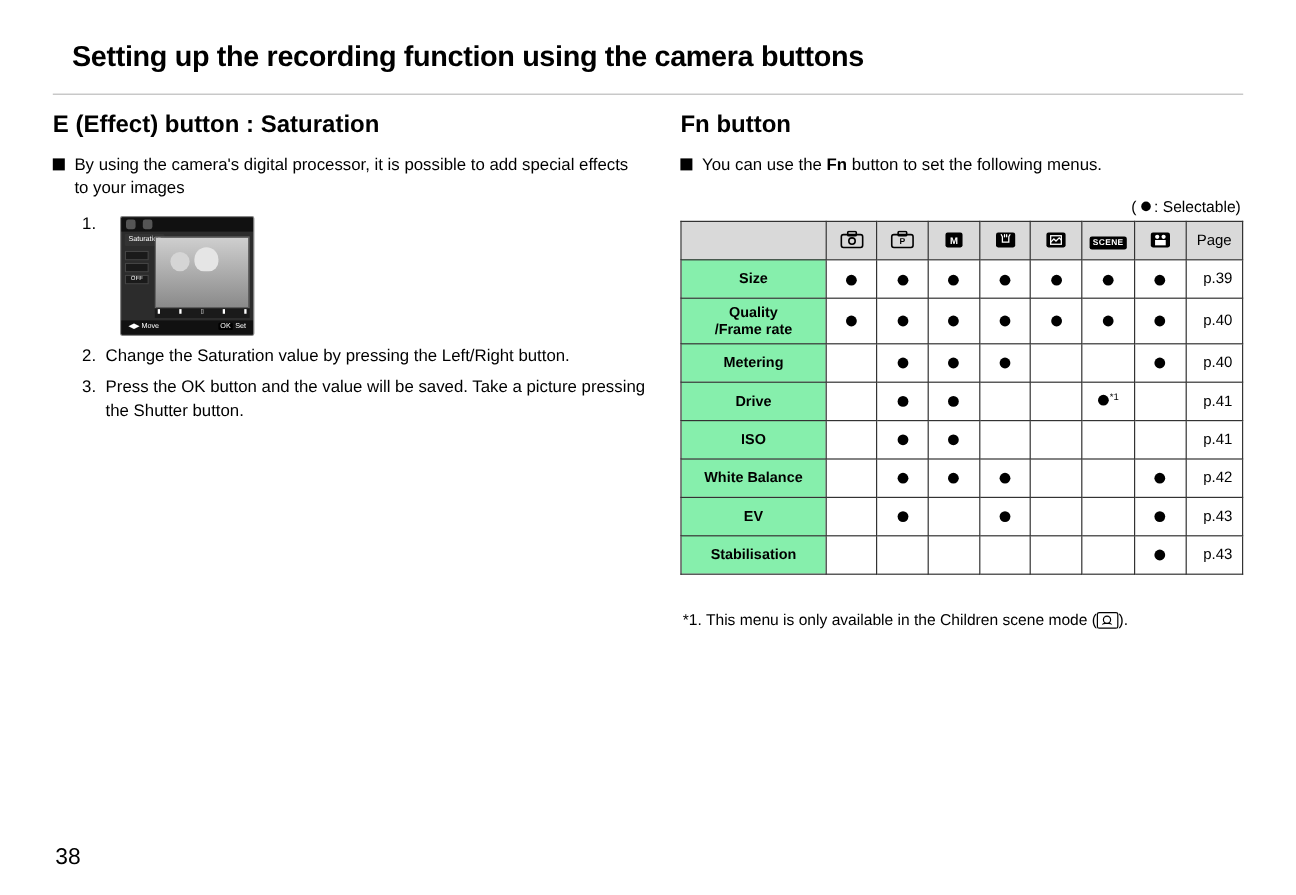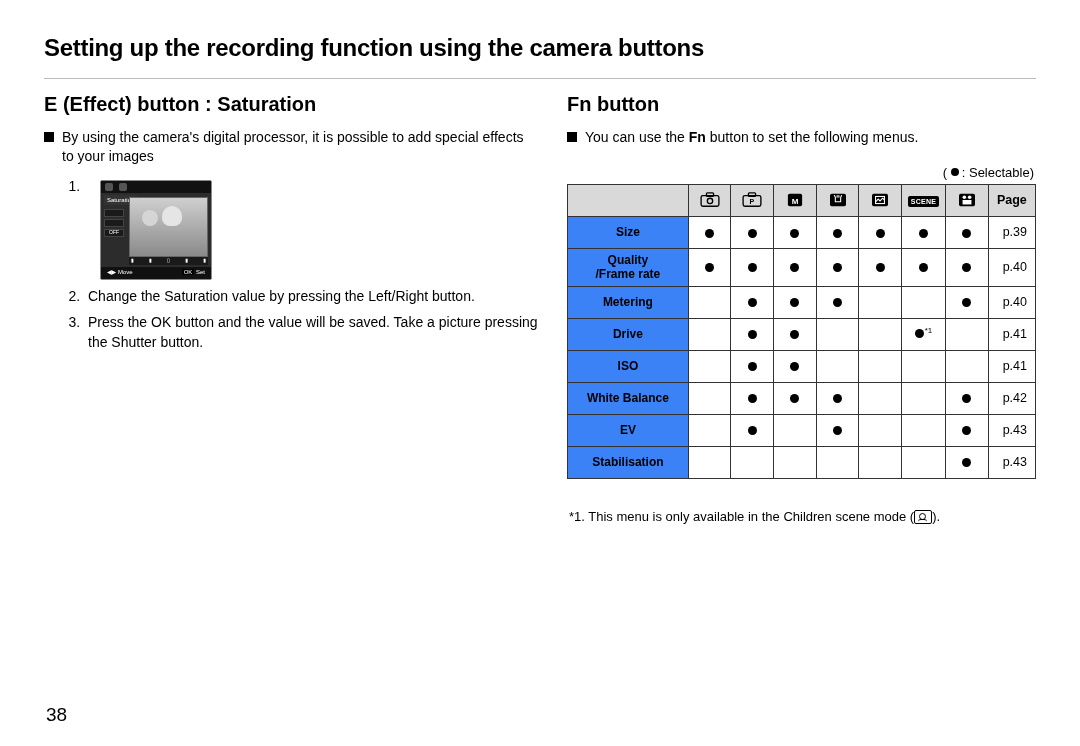--- a/index.html
+++ b/index.html
@@ -12,21 +12,21 @@
     font-family: Arial, Helvetica, sans-serif;
     color: #000;
     position: relative;
   }
   .page {
     padding: 34px 44px 24px 44px;
   }
   .main-title {
     font-size: 24px;
     font-weight: 700;
-    margin: 0 0 16px 0;
+    margin: 0 0 16px 16px;
     letter-spacing: -0.3px;
   }
   .hr { height: 1px; background: #bbb; margin-bottom: 14px; }
   .columns { display: flex; gap: 28px; }
   .col-left { width: 495px; }
   .col-right { flex: 1; }
   .section-title { font-size: 20px; font-weight: 700; margin: 0 0 12px 0; }
   .para-row { display: flex; font-size: 14px; line-height: 1.35; margin: 0 0 10px 0; }
   .bullet-sq { width: 10px; height: 10px; background: #000; margin: 4px 8px 0 0; flex: none; }
   ol { margin: 4px 0 0 0; padding-left: 40px; font-size: 14px; line-height: 1.45; }
@@ -53,23 +53,23 @@
   .lcd-bot { position: absolute; left: 0; right: 0; bottom: 0; height: 12px; background: #111; display: flex; align-items: center; justify-content: space-between; padding: 0 6px; font-size: 6px; }
   .lcd-bot .btn { background: #000; padding: 0 2px; border-radius: 1px; }
 
   .legend { font-size: 13px; text-align: right; margin: 18px 2px 4px 0; }
   .legend .dot { display:inline-block; width: 8px; height: 8px; background: #000; border-radius: 50%; vertical-align: middle; margin: 0 3px 2px 0; }
 
   table.fn { border-collapse: collapse; width: 100%; font-size: 12.5px; }
   table.fn th, table.fn td { border: 1px solid #333; padding: 0; text-align: center; vertical-align: middle; height: 32px; }
   table.fn th { background: #d9d9d9; font-weight: 700; }
   table.fn th.rowh { width: 127px; font-size: 12px; }
-  table.fn td.rowh { background: #3b82f6; font-weight: 700; text-align: center; font-size: 12px; padding: 4px 6px; width: 127px; line-height: 1.2; }
+  table.fn td.rowh { background: #86efac; font-weight: 700; text-align: center; font-size: 12px; padding: 4px 6px; width: 127px; line-height: 1.2; }
   table.fn th.mode { width: 46px; }
-  table.fn th.page, table.fn td.page { width: 50px; font-weight: 700; }
+  table.fn th.page, table.fn td.page { width: 50px; font-weight: 400; }
   table.fn td.page { font-weight: 400; text-align: center; padding-left: 6px; }
   .dot-cell::before { content: ""; display: inline-block; width: 9px; height: 9px; background: #000; border-radius: 50%; vertical-align: middle; }
   .dot-star { display: inline-flex; align-items: center; justify-content: center; gap: 1px; }
   .dot-star .d { width: 9px; height: 9px; background: #000; border-radius: 50%; }
   .dot-star .s { font-size: 8px; position: relative; top: -3px; }
 
   svg.mode-icon { width: 22px; height: 16px; display: block; margin: 0 auto; }
   .scene-badge { display:inline-block; background:#000; color:#fff; font-size:7px; font-weight:700; padding:2px 3px; border-radius:2px; letter-spacing:0.3px; }
 
   .sat-icon { display: inline-block; position: relative; width: 14px; height: 10px; vertical-align: middle; }

